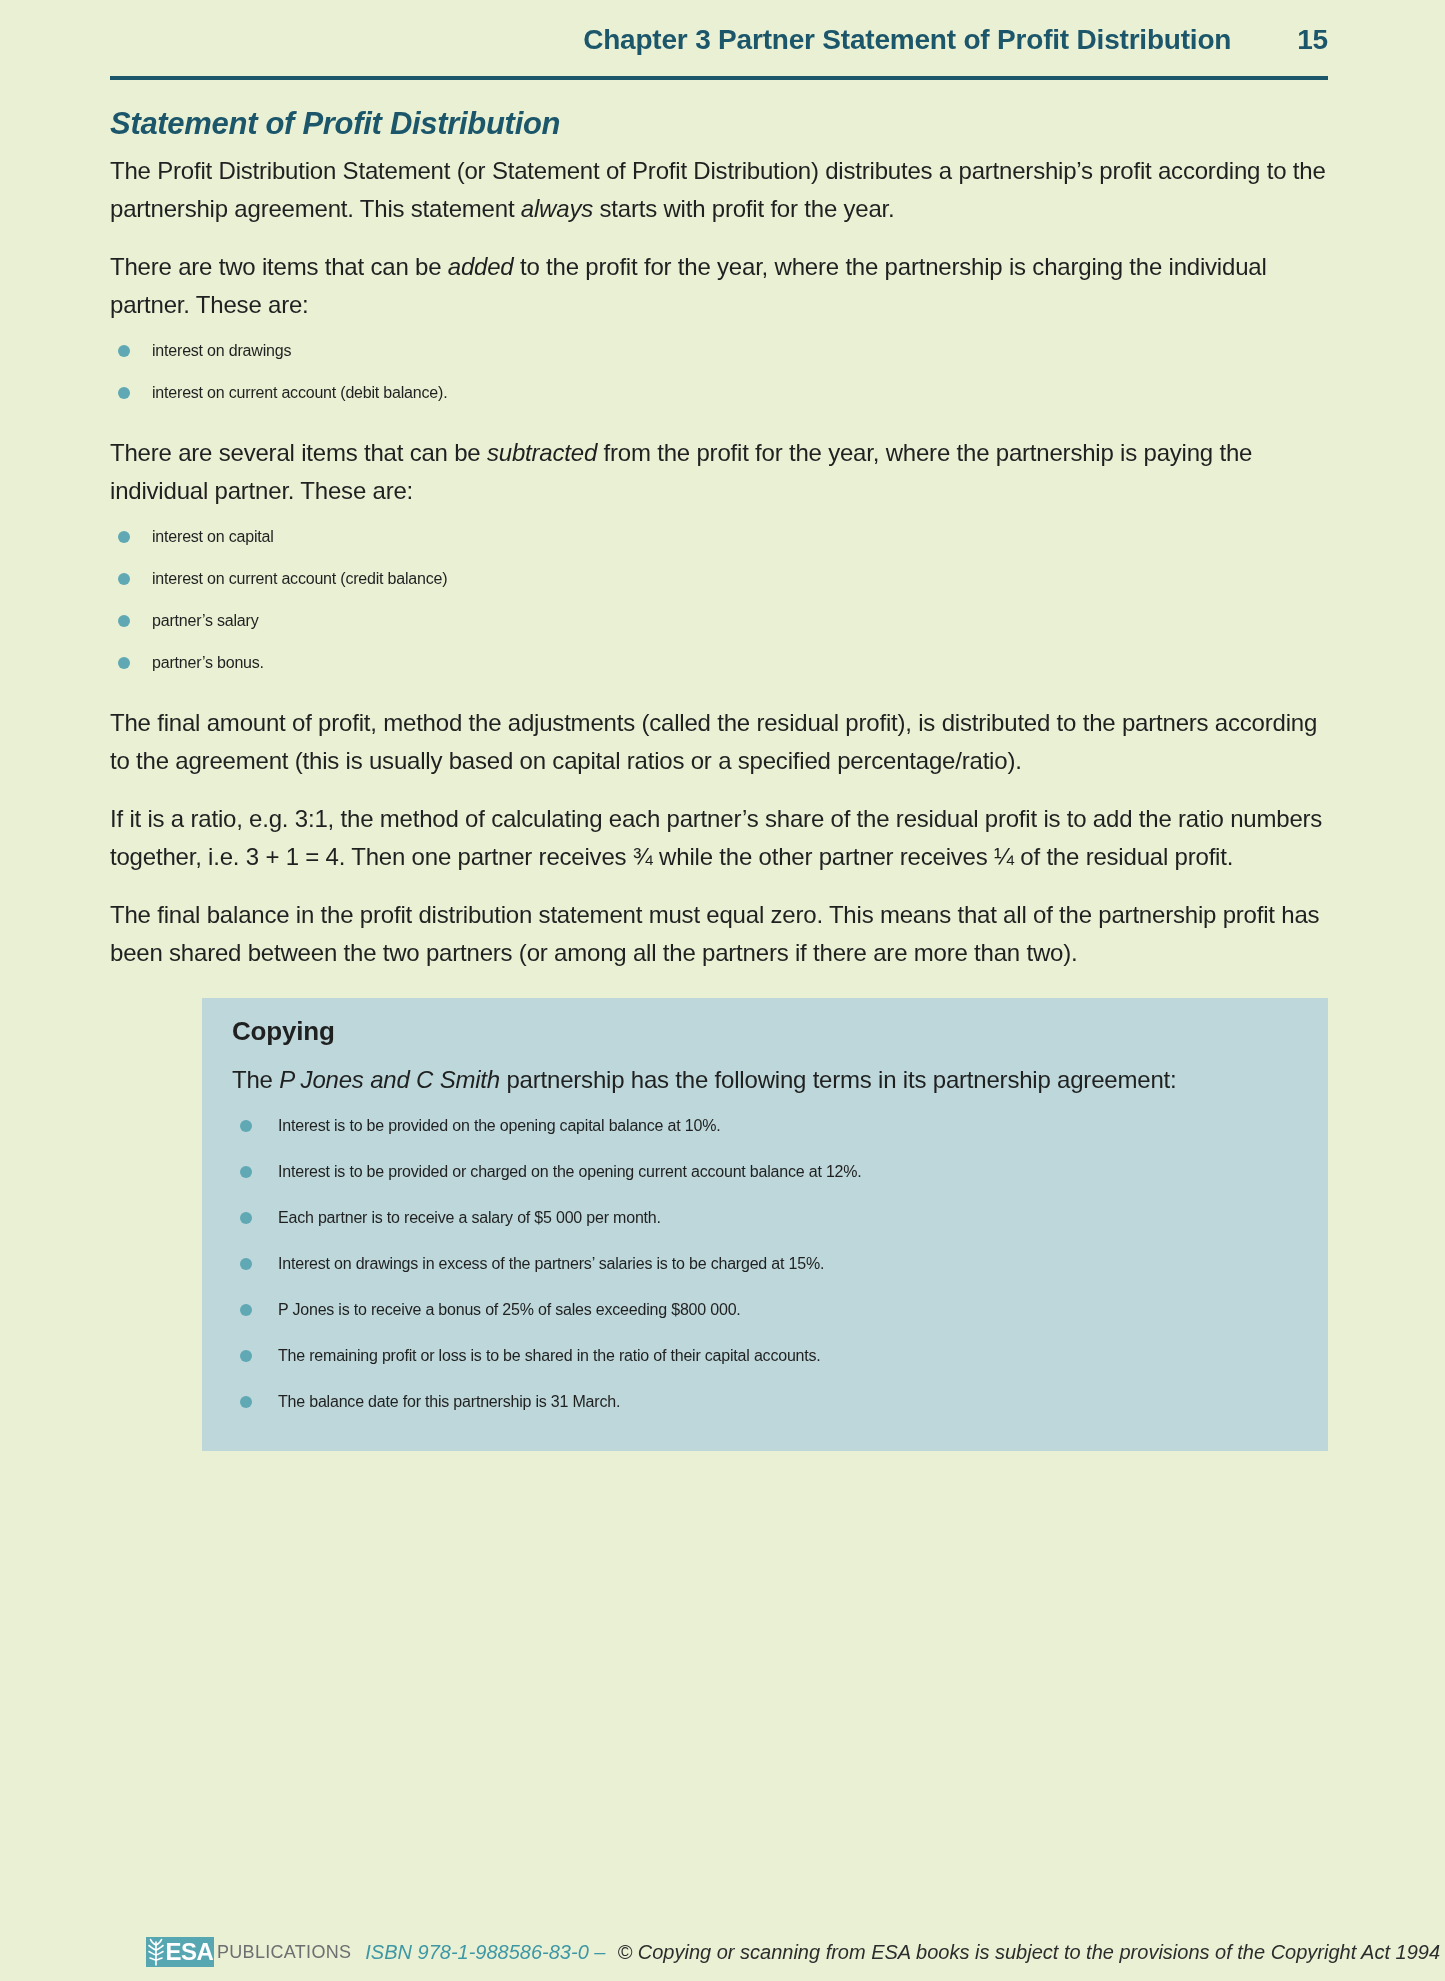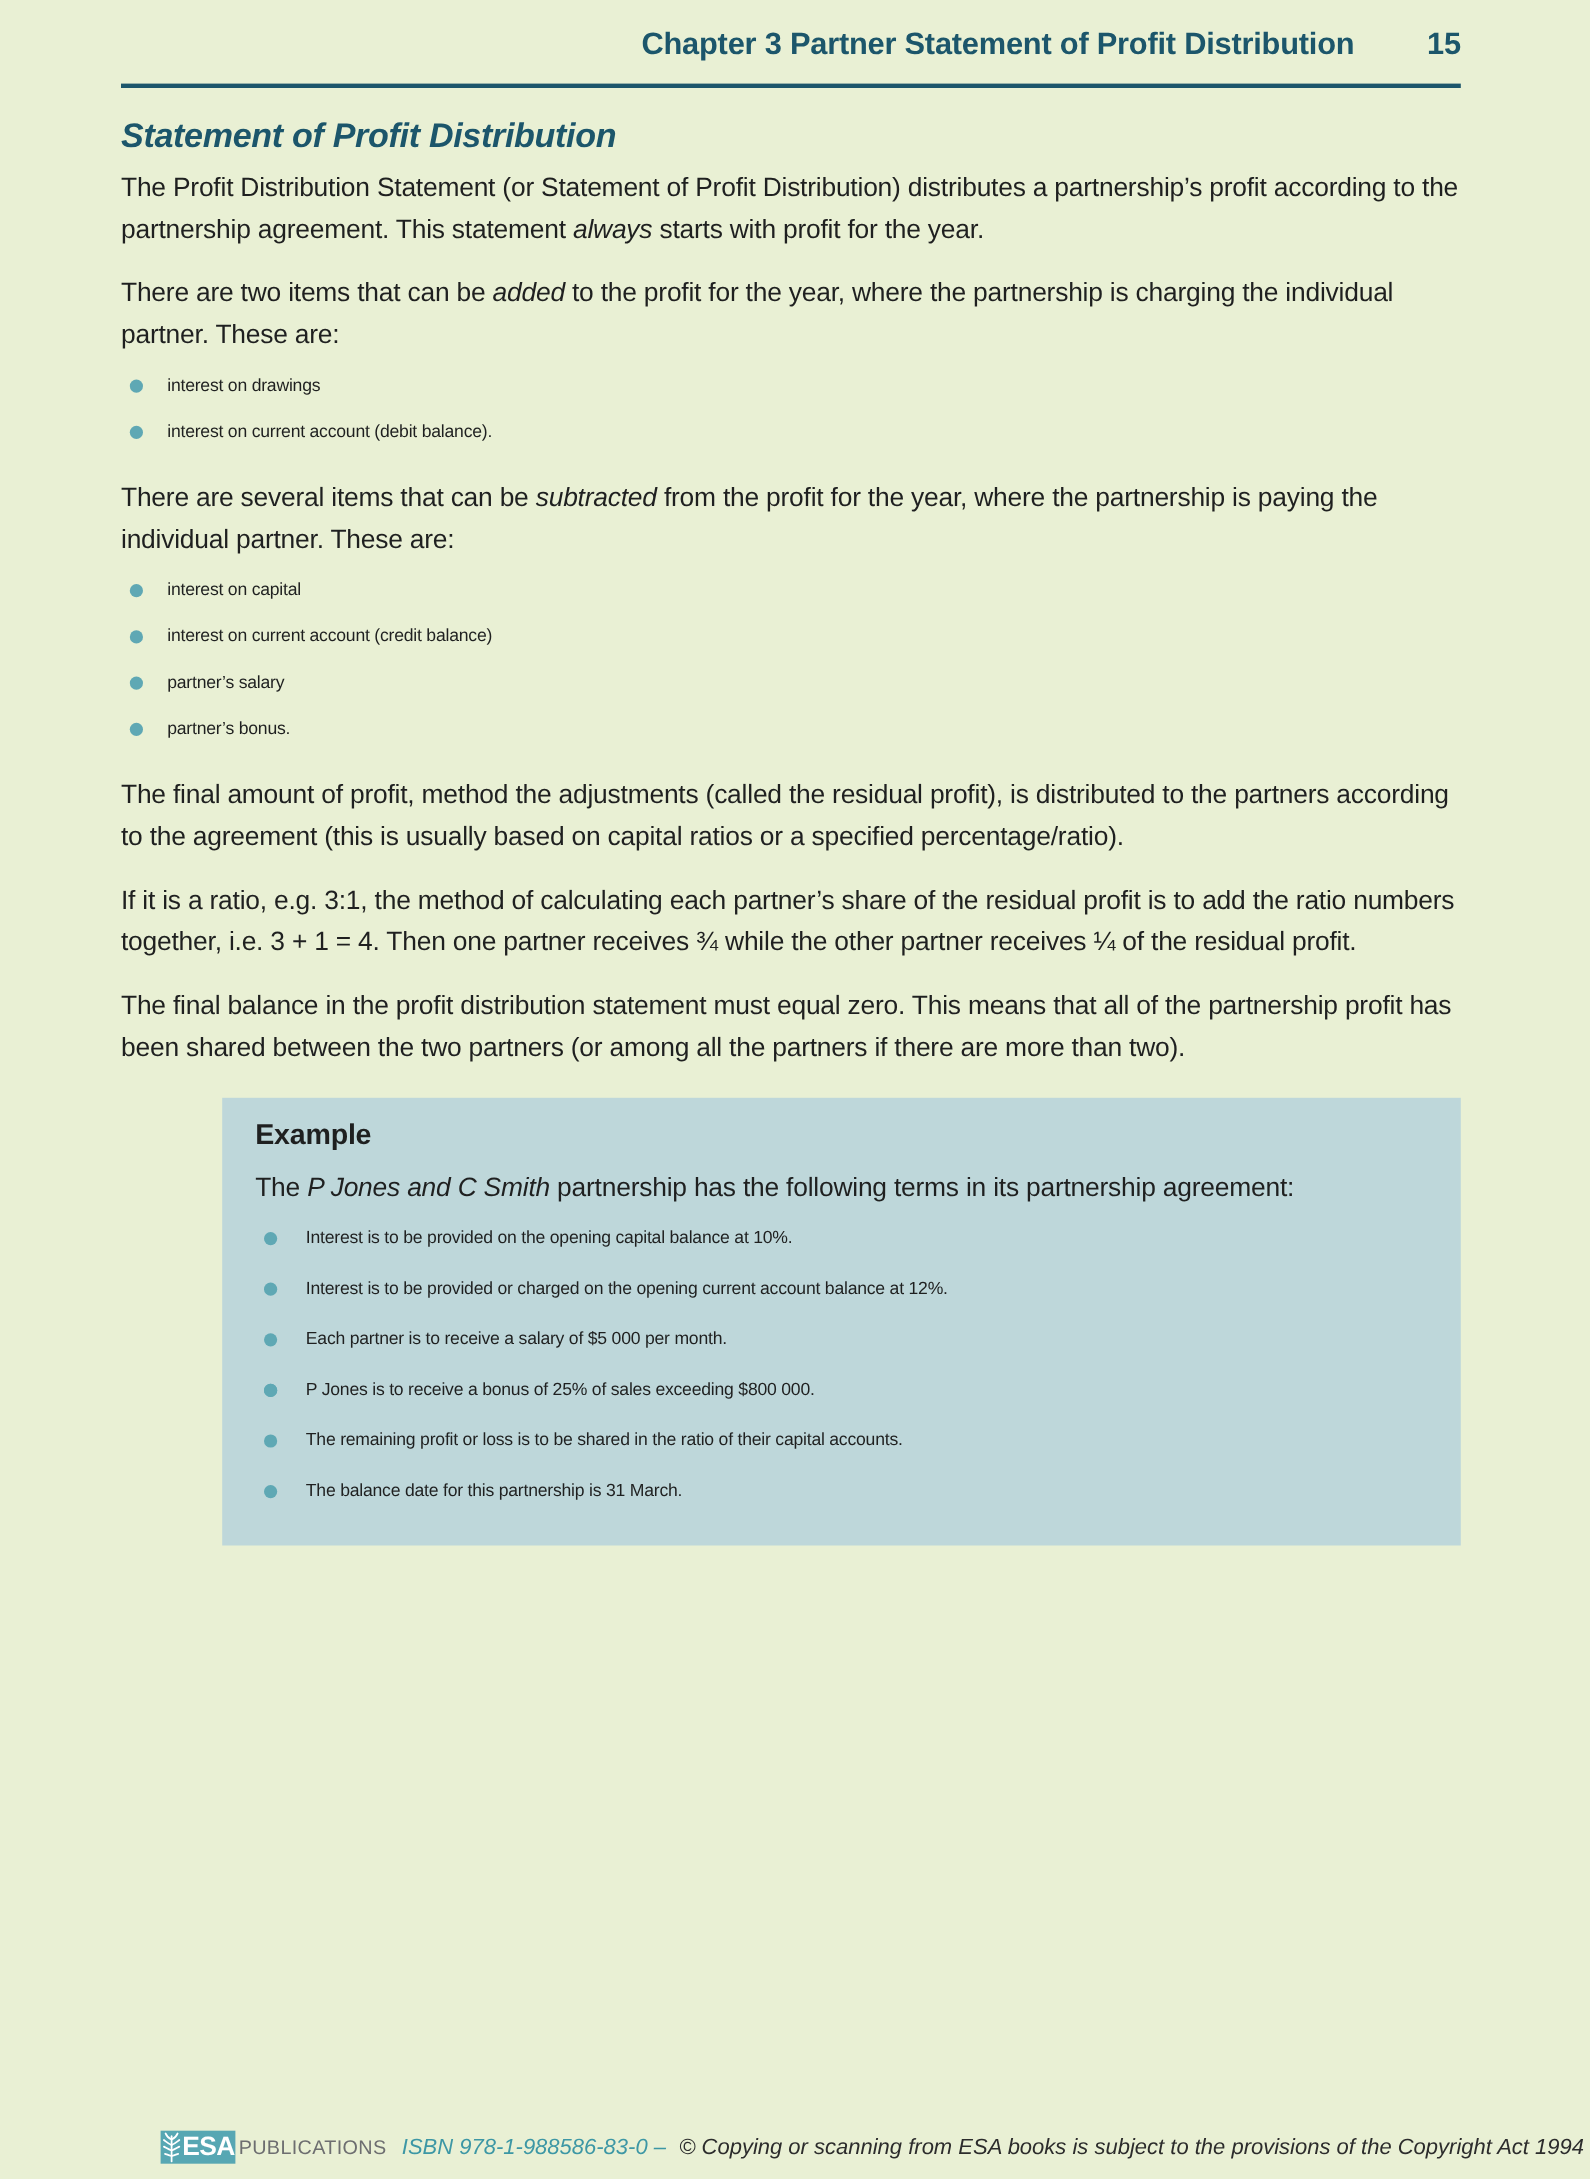--- a/index.html
+++ b/index.html
@@ -171,27 +171,27 @@
       <li><span class="dot"></span><span>partner’s bonus.</span></li>
     </ul>
 
   <p class="body"><span>The final amount of profit, method the adjustments (called the residual profit), is distributed to the partners according to the agreement (this is usually based on capital ratios or a specified percentage/ratio).</span></p>
 
   <p class="body"><span>If it is a ratio, e.g. 3:1, the method of calculating each partner’s share of the residual profit is to add the ratio numbers together, i.e. 3 + 1 = 4. Then one partner receives ¾ while the other partner receives ¼ of the residual profit.</span></p>
 
   <p class="body"><span>The final balance in the profit distribution statement must equal zero. This means that all of the partnership profit has been shared between the two partners (or among all the partners if there are more than two).</span></p>
 
   <div class="example-box">
-    <div class="example-title">Example</div>
+    <div class="example-title">Copying</div>
     <p class="body"><span>The </span><span class="it">P Jones and C Smith</span><span> partnership has the following terms in its partnership agreement:</span></p>
     <ul class="bullets">
         <li><span class="dot"></span><span>Interest is to be provided on the opening capital balance at 10%.</span></li>
         <li><span class="dot"></span><span>Interest is to be provided or charged on the opening current account balance at 12%.</span></li>
         <li><span class="dot"></span><span>Each partner is to receive a salary of $5 000 per month.</span></li>
-        <li><span class="dot"></span></li>
+        <li><span class="dot"></span><span>Interest on drawings in excess of the partners’ salaries is to be charged at 15%.</span></li>
         <li><span class="dot"></span><span>P Jones is to receive a bonus of 25% of sales exceeding $800 000.</span></li>
         <li><span class="dot"></span><span>The remaining profit or loss is to be shared in the ratio of their capital accounts.</span></li>
         <li><span class="dot"></span><span>The balance date for this partnership is 31 March.</span></li>
       </ul>
   </div>
 
 </div>
 
 <div class="footer">
   <span class="esa-logo">

